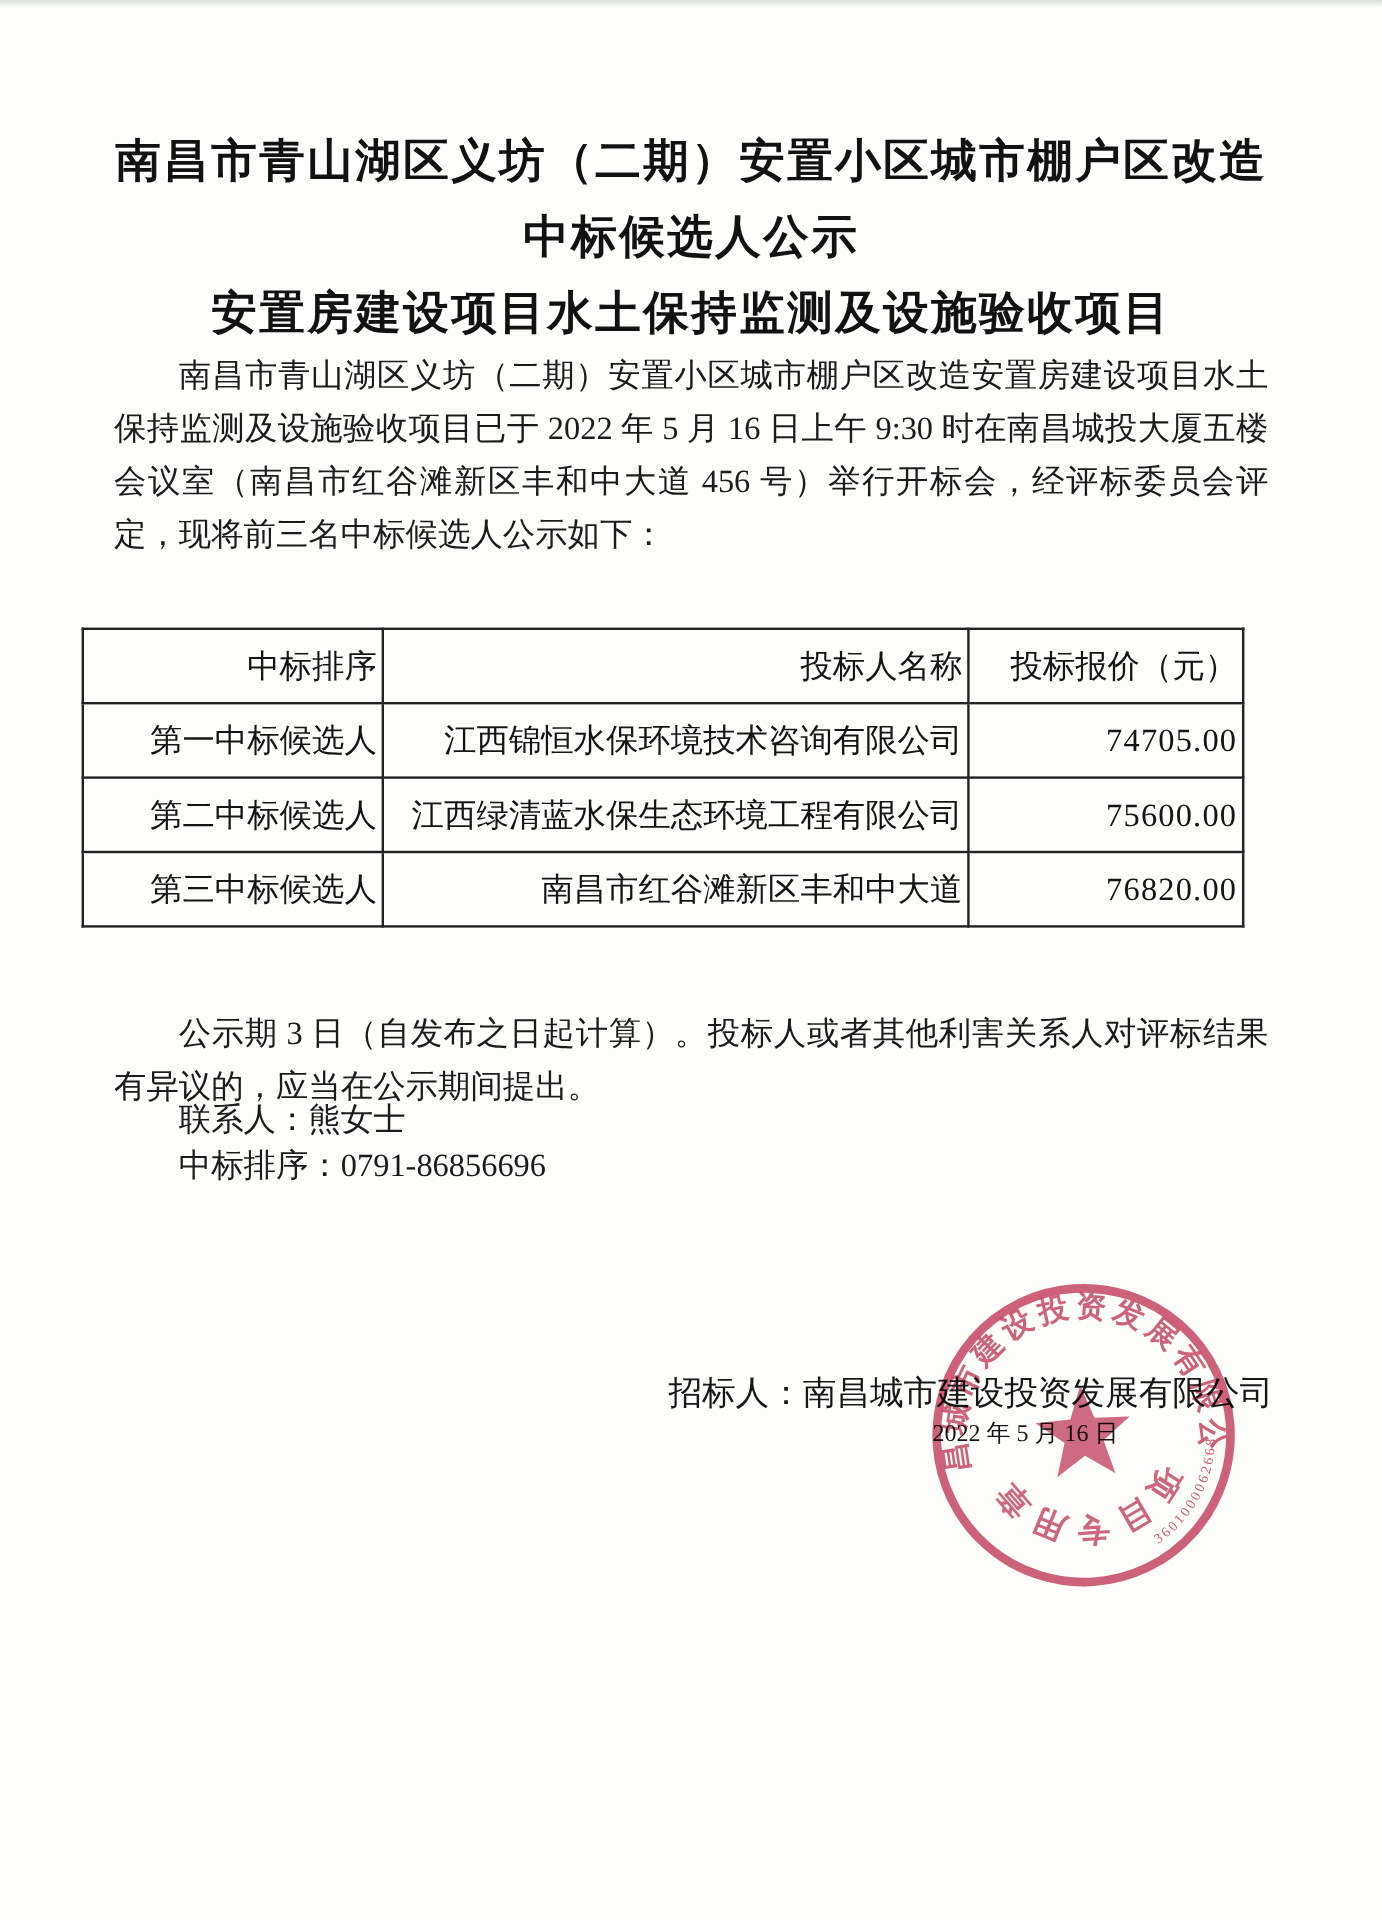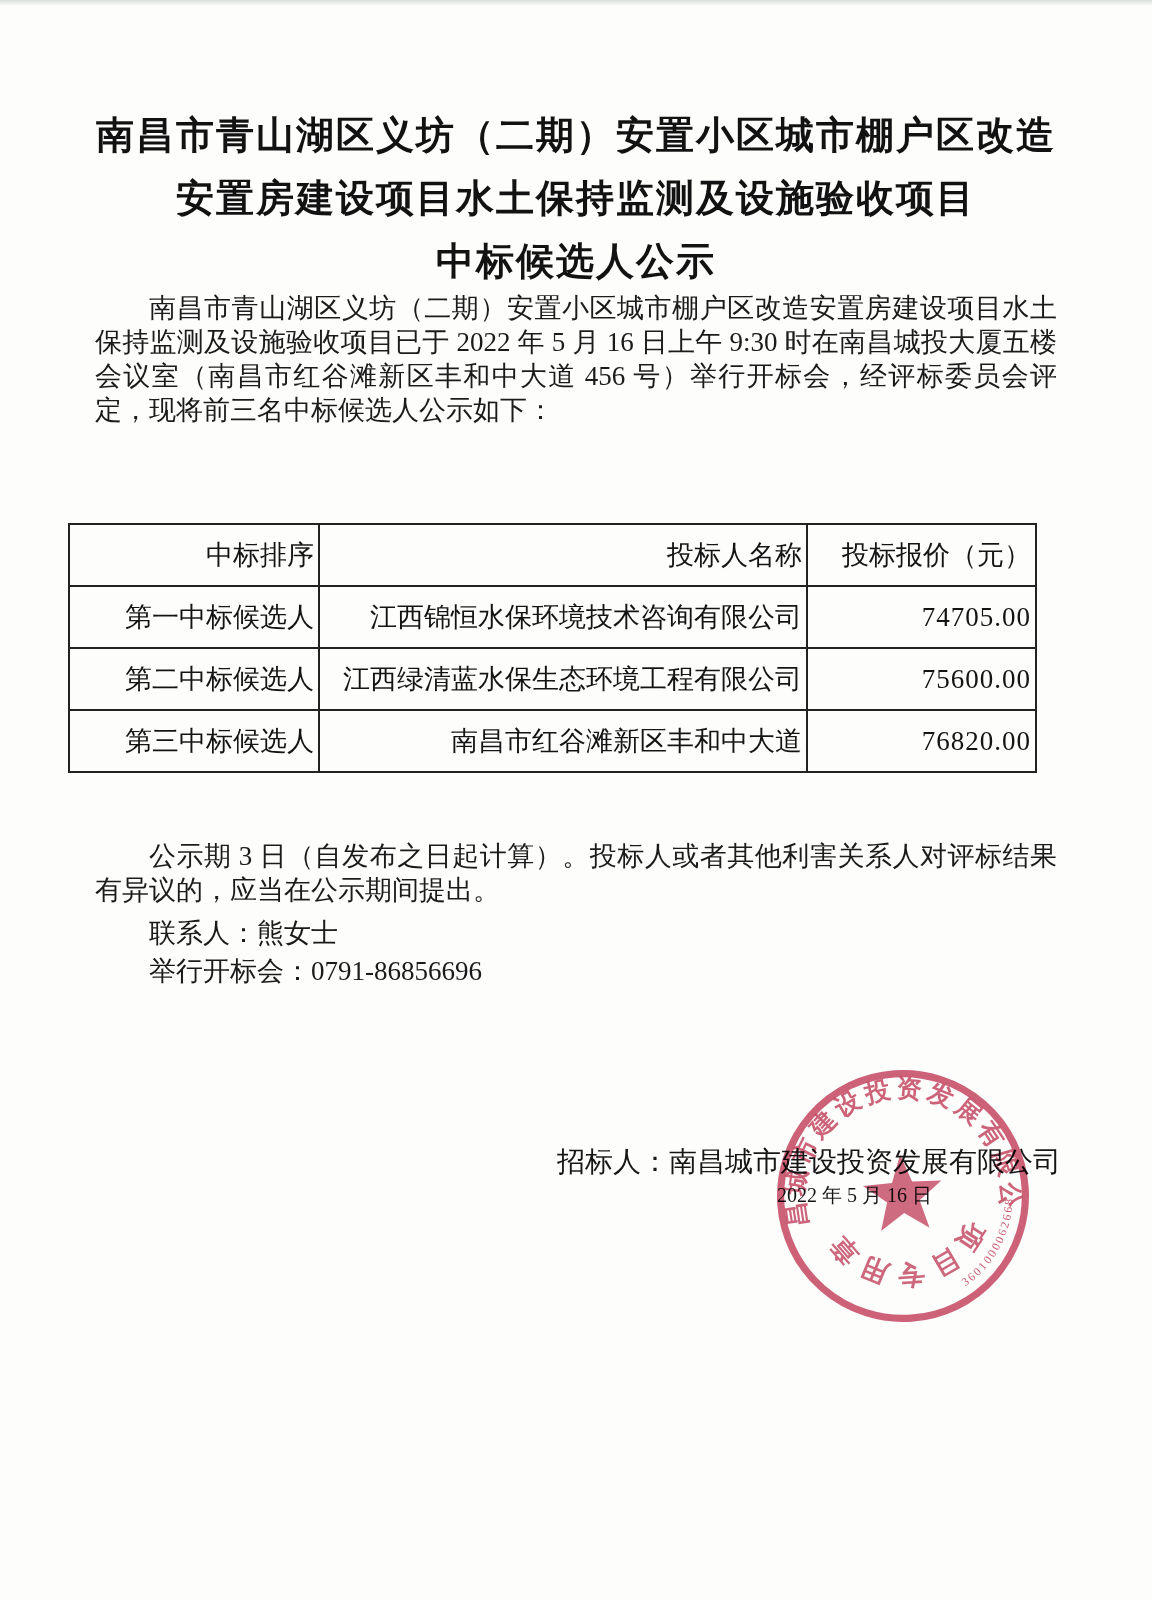--- a/index.html
+++ b/index.html
@@ -29,21 +29,21 @@
     font-size: 38px;
     line-height: 63px;
     letter-spacing: 2px;
     color: #121212;
   }
 
   .para {
     position: absolute;
     left: 95px; width: 962px;
     font-size: 27px;
-    line-height: 34px;
+    line-height: 44px;
     text-align: justify;
     text-indent: 2em;
     color: #1b1b1b;
   }
   .para-intro  { top: 291px; }
   .para-notice { top: 839px; }
 
   .contact-line {
     position: absolute;
     left: 149px;
@@ -108,22 +108,22 @@
   .stamp text { font-family: "Liberation Serif", "DejaVu Serif", serif; }
 </style>
 </head>
 <body>
 
 <div class="page">
   <div class="scan-edge"></div>
 
   <div class="title-block">
     <div>南昌市青山湖区义坊（二期）安置小区城市棚户区改造</div>
+    <div>中标候选人公示</div>
     <div>安置房建设项目水土保持监测及设施验收项目</div>
-    <div>中标候选人公示</div>
   </div>
 
   <p class="para para-intro">南昌市青山湖区义坊（二期）安置小区城市棚户区改造安置房建设项目水土保持监测及设施验收项目已于 2022 年 5 月 16 日上午 9:30 时在南昌城投大厦五楼会议室（南昌市红谷滩新区丰和中大道 456 号）举行开标会，经评标委员会评定，现将前三名中标候选人公示如下：</p>
 
   <table class="bid-table">
     <colgroup>
         <col class="c1">
         <col class="c2">
         <col class="c3">
       </colgroup>
@@ -152,21 +152,21 @@
       </tr>
     </tbody>
   </table>
 
   <p class="para para-notice">公示期 3 日（自发布之日起计算）。投标人或者其他利害关系人对评标结果有异议的，应当在公示期间提出。</p>
 
   <div class="contact-line person">
     <span>联系人：</span><span>熊女士</span>
   </div>
   <div class="contact-line phone">
-    <span>举行开标会：</span><span>0791-86856696</span>
+    <span>中标排序：</span><span>0791-86856696</span>
   </div>
 
   <div class="tenderer-line">
     <span>招标人：</span><span>南昌城市建设投资发展有限公司</span>
   </div>
 
   <div class="date-line">2022 年 5 月 16 日</div>
 
   <svg class="stamp" viewBox="0 0 300 300" xmlns="http://www.w3.org/2000/svg">
     <defs>

